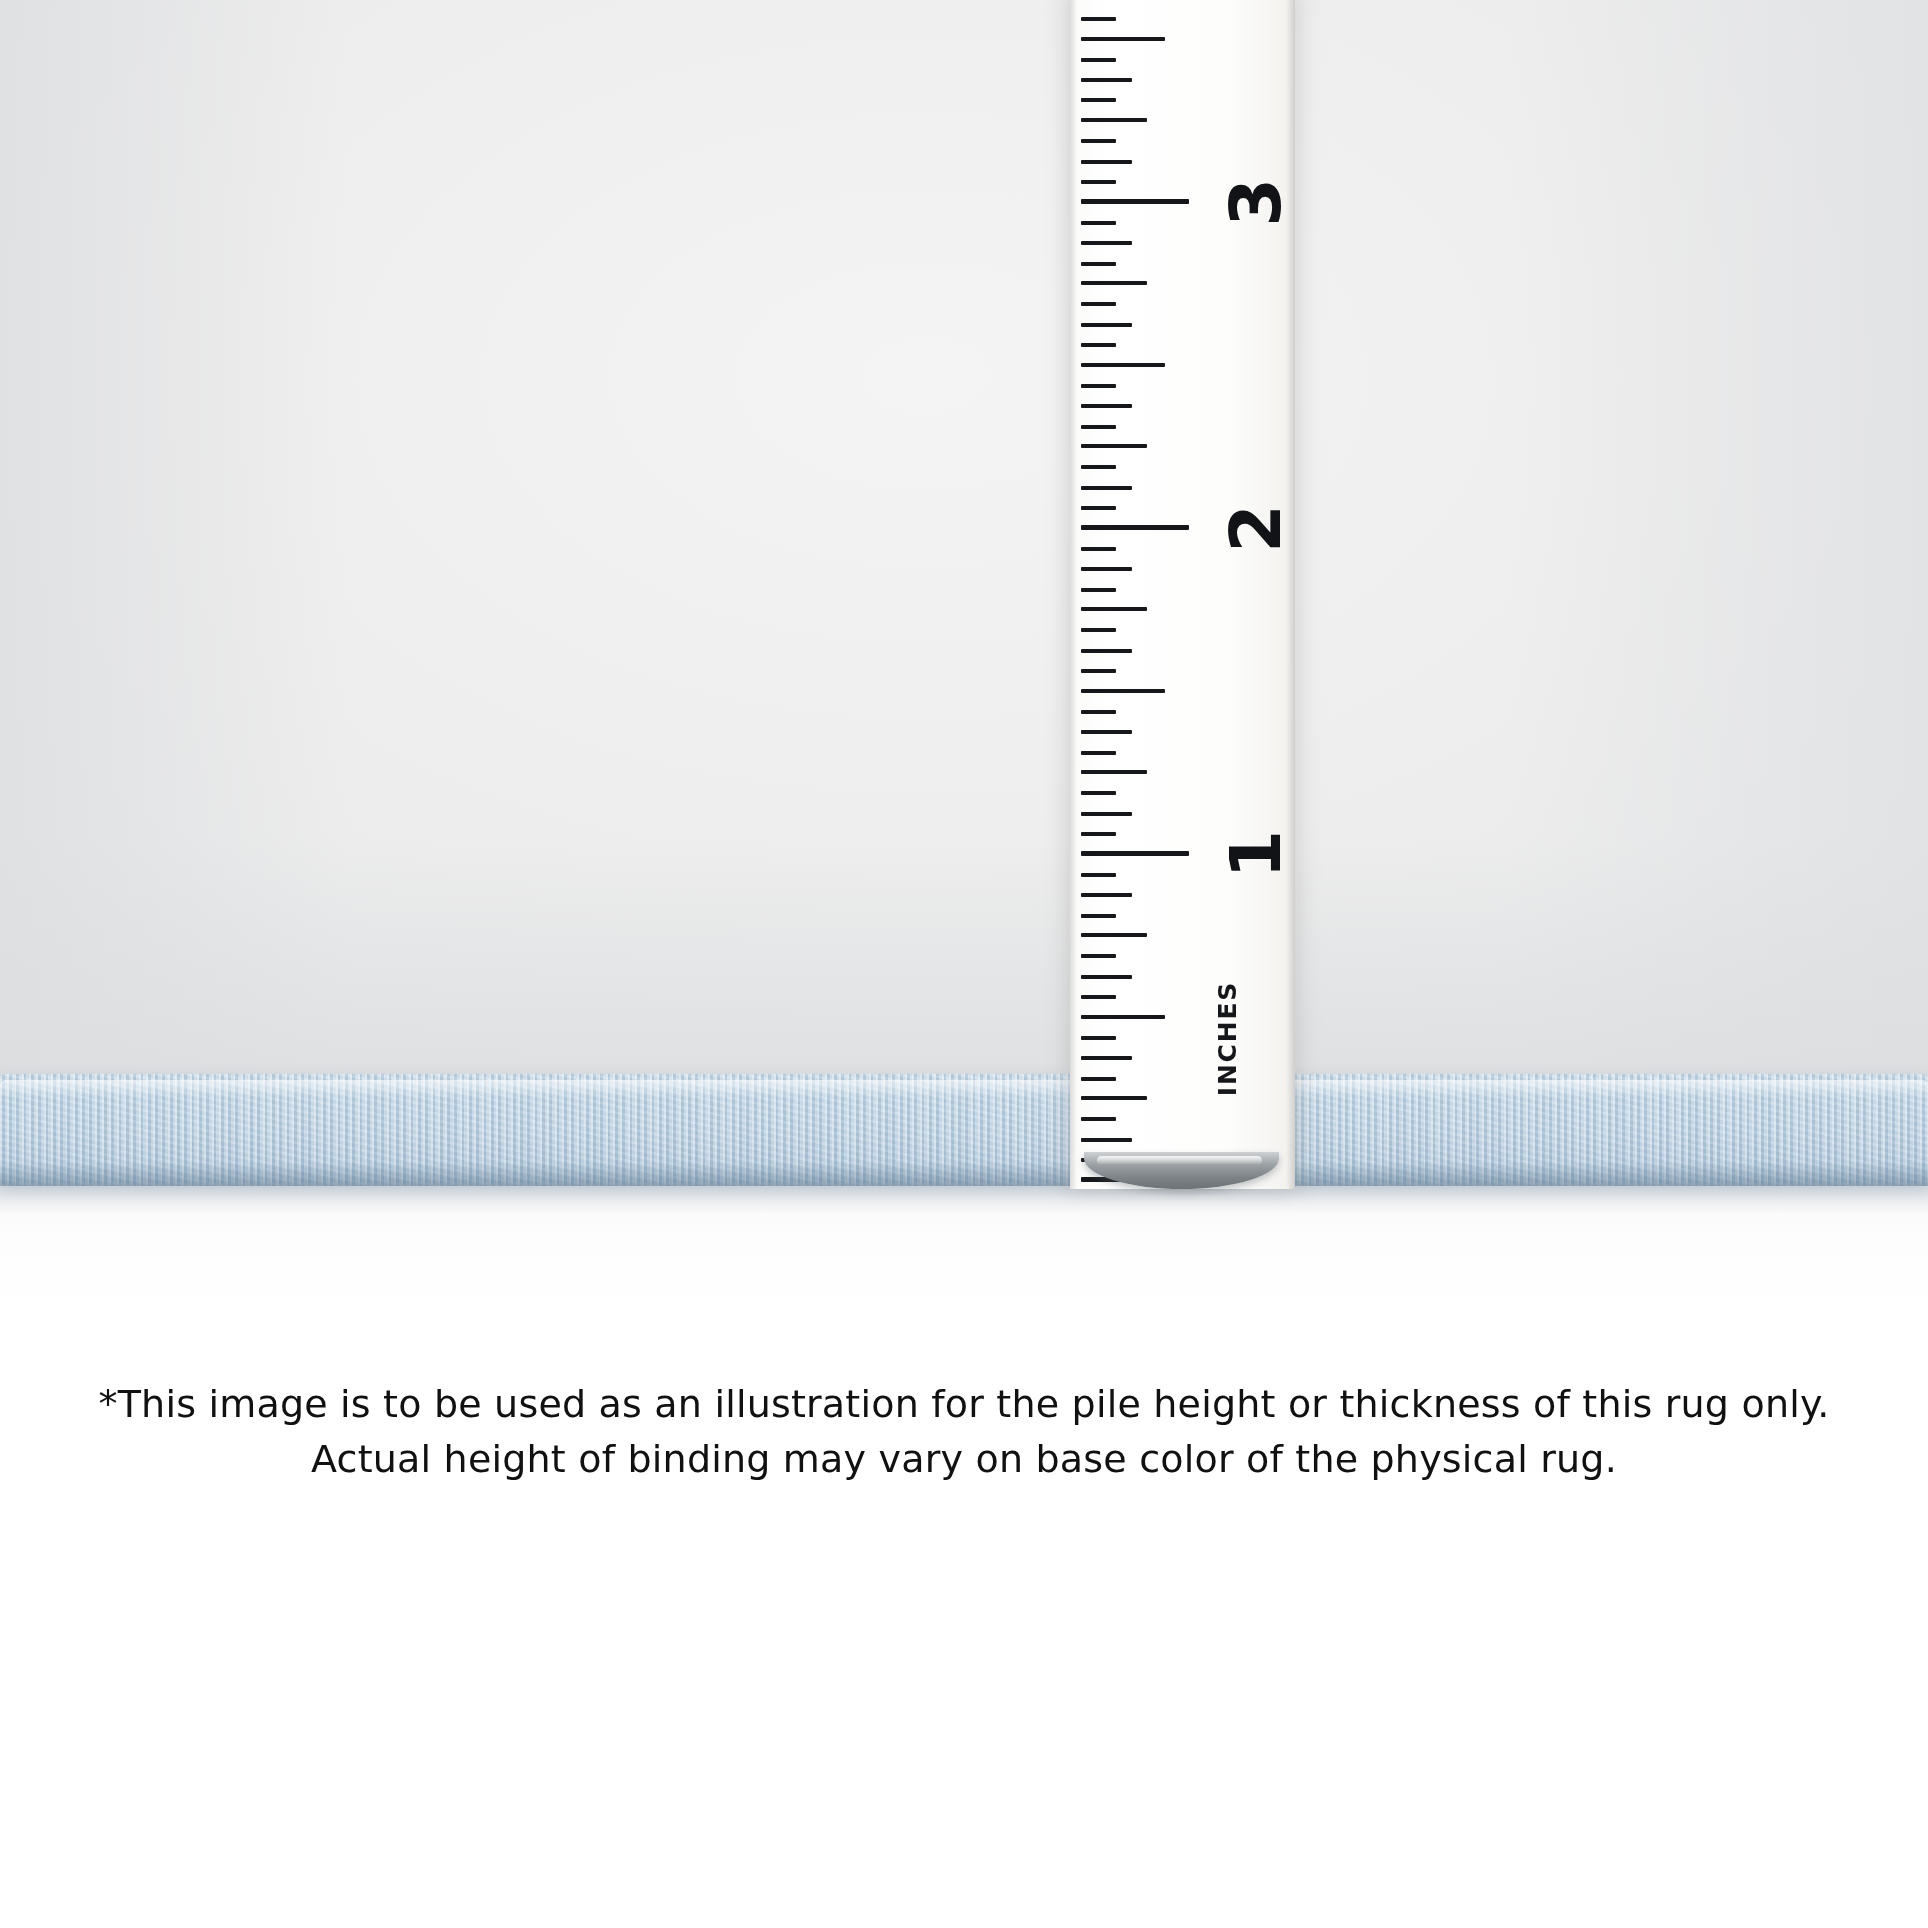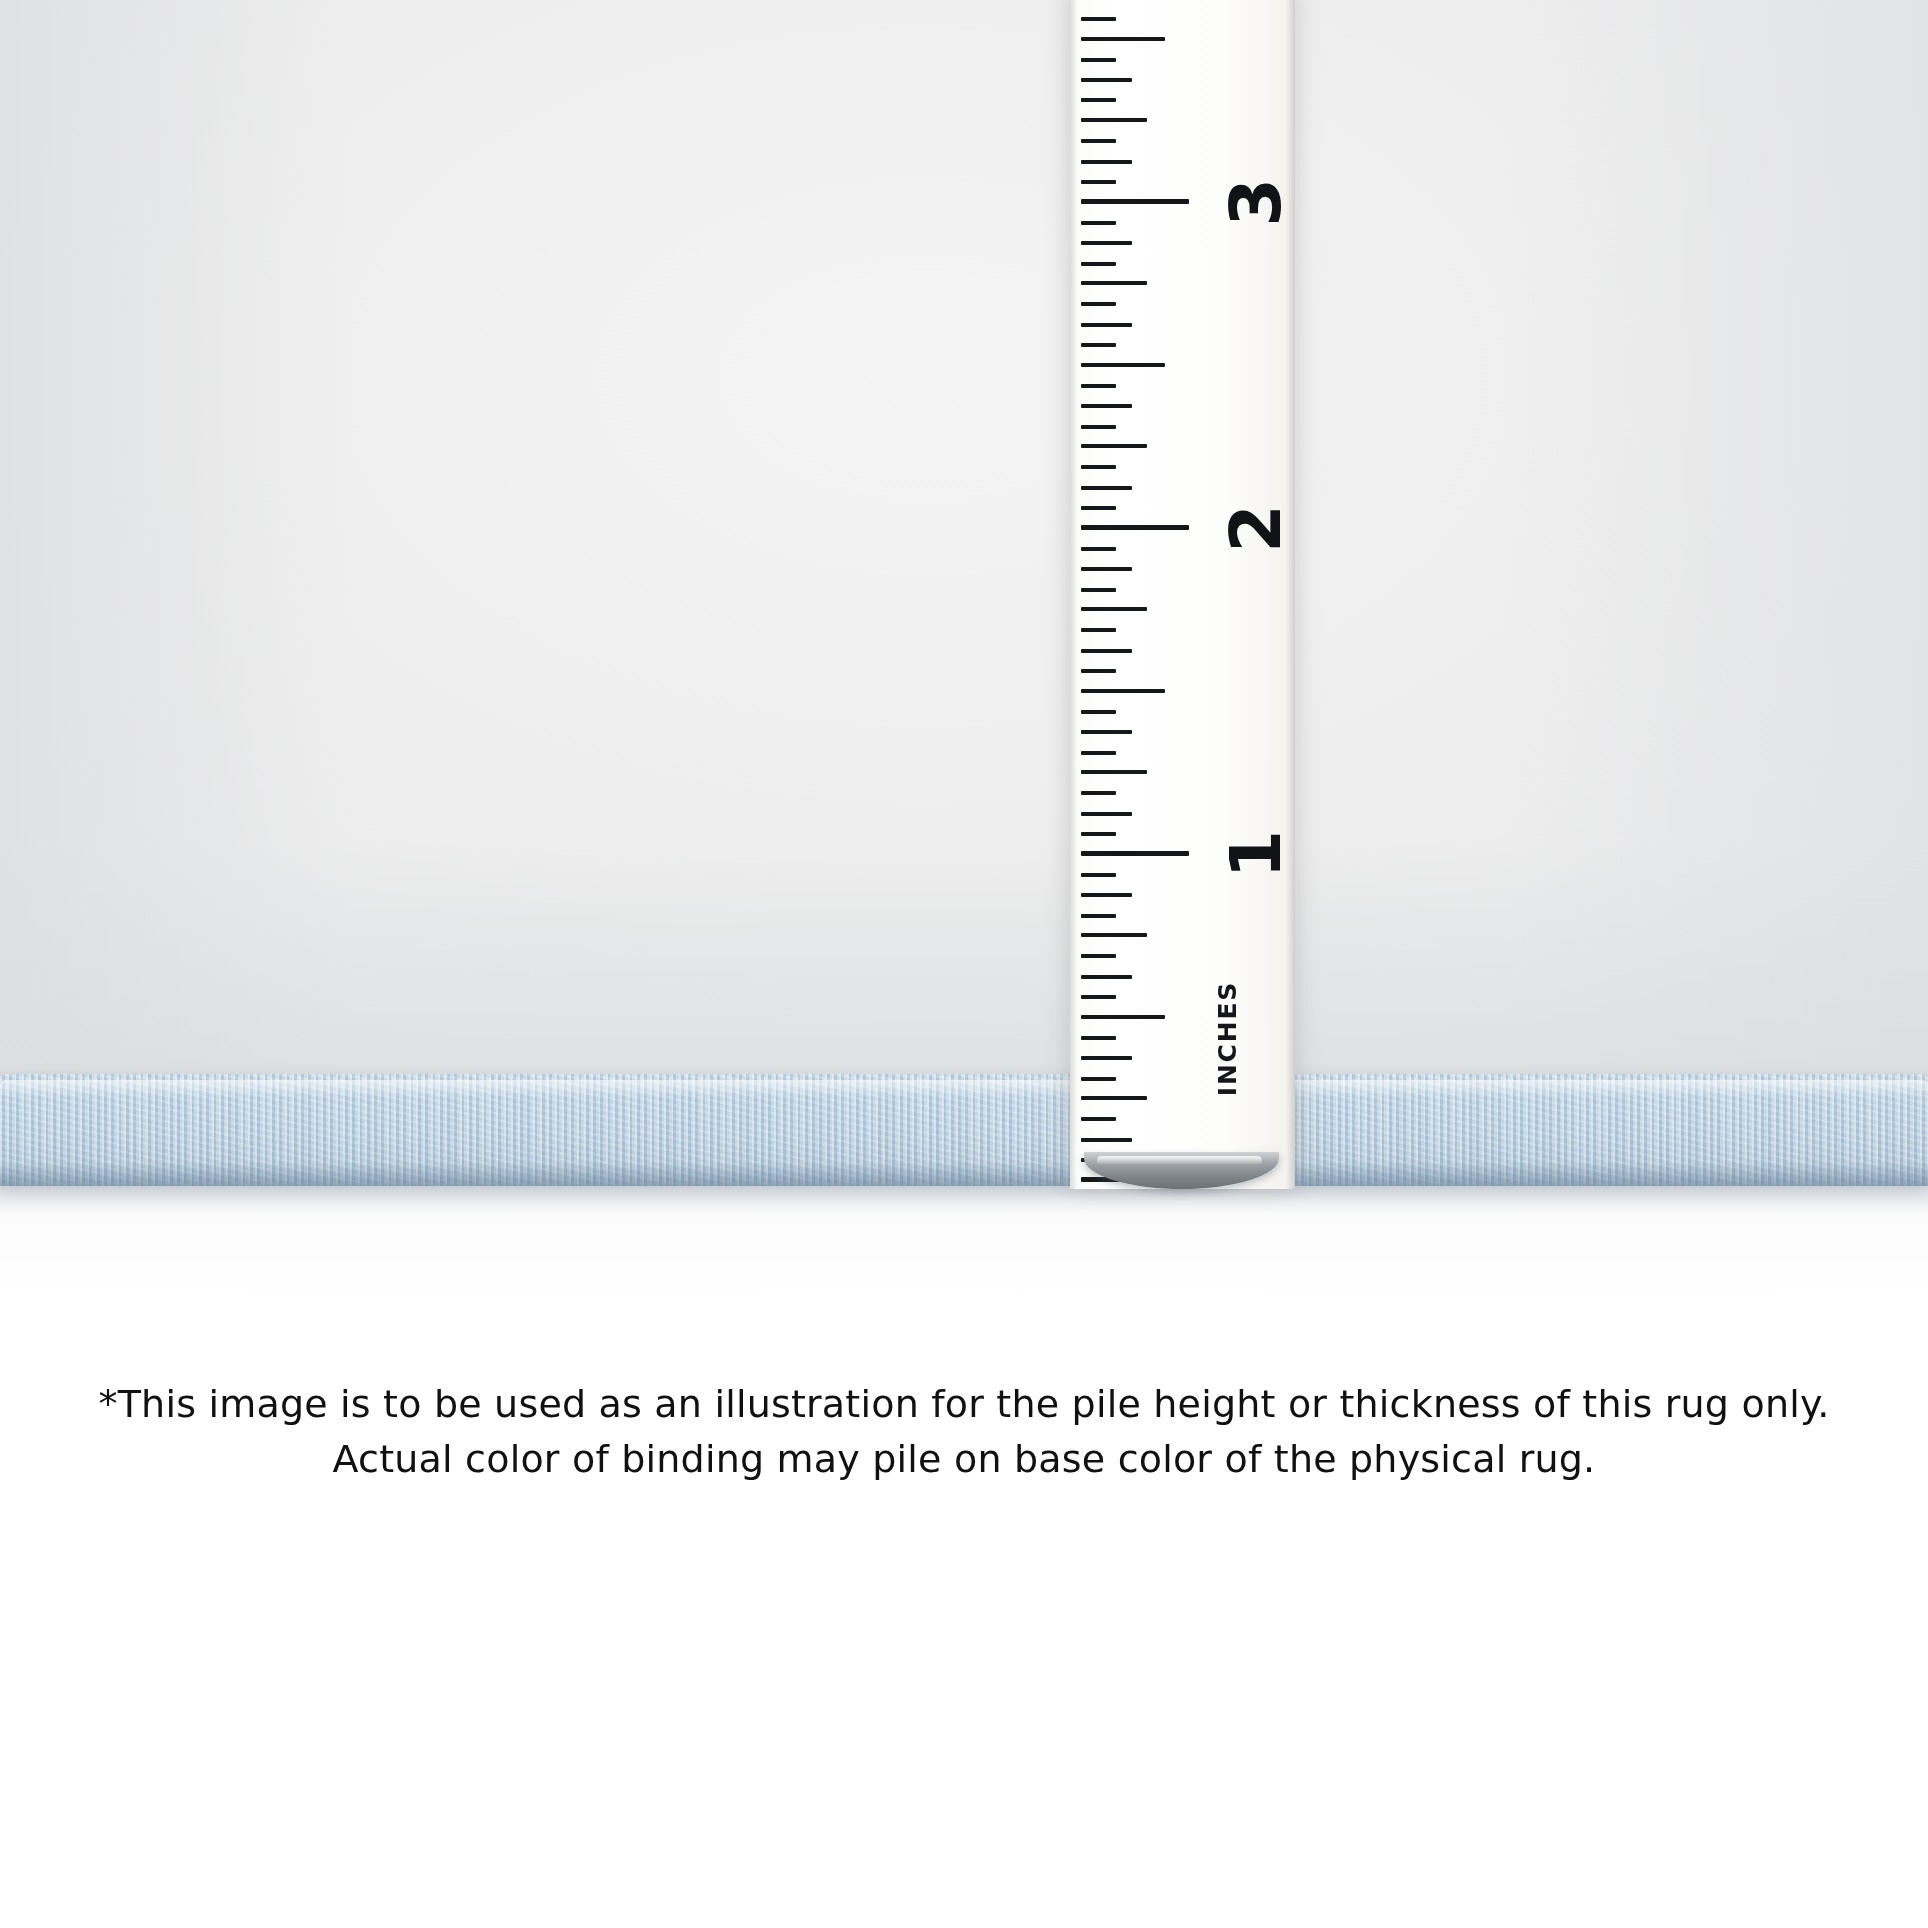--- a/index.html
+++ b/index.html
@@ -318,17 +318,17 @@
       </div>
 
     <div class="tape-tang">
       <div class="tape-tang-shine"></div>
     </div>
 
   </div>
 
   <div class="caption">
     <span class="caption-line">*This image is to be used as an illustration for the pile height or thickness of this rug only.</span>
-    <span class="caption-line">Actual color of binding may pile on base color of the physical rug.</span>
+    <span class="caption-line">Actual height of binding may vary on base color of the physical rug.</span>
   </div>
 
 </div>
 
 
 </body></html>

